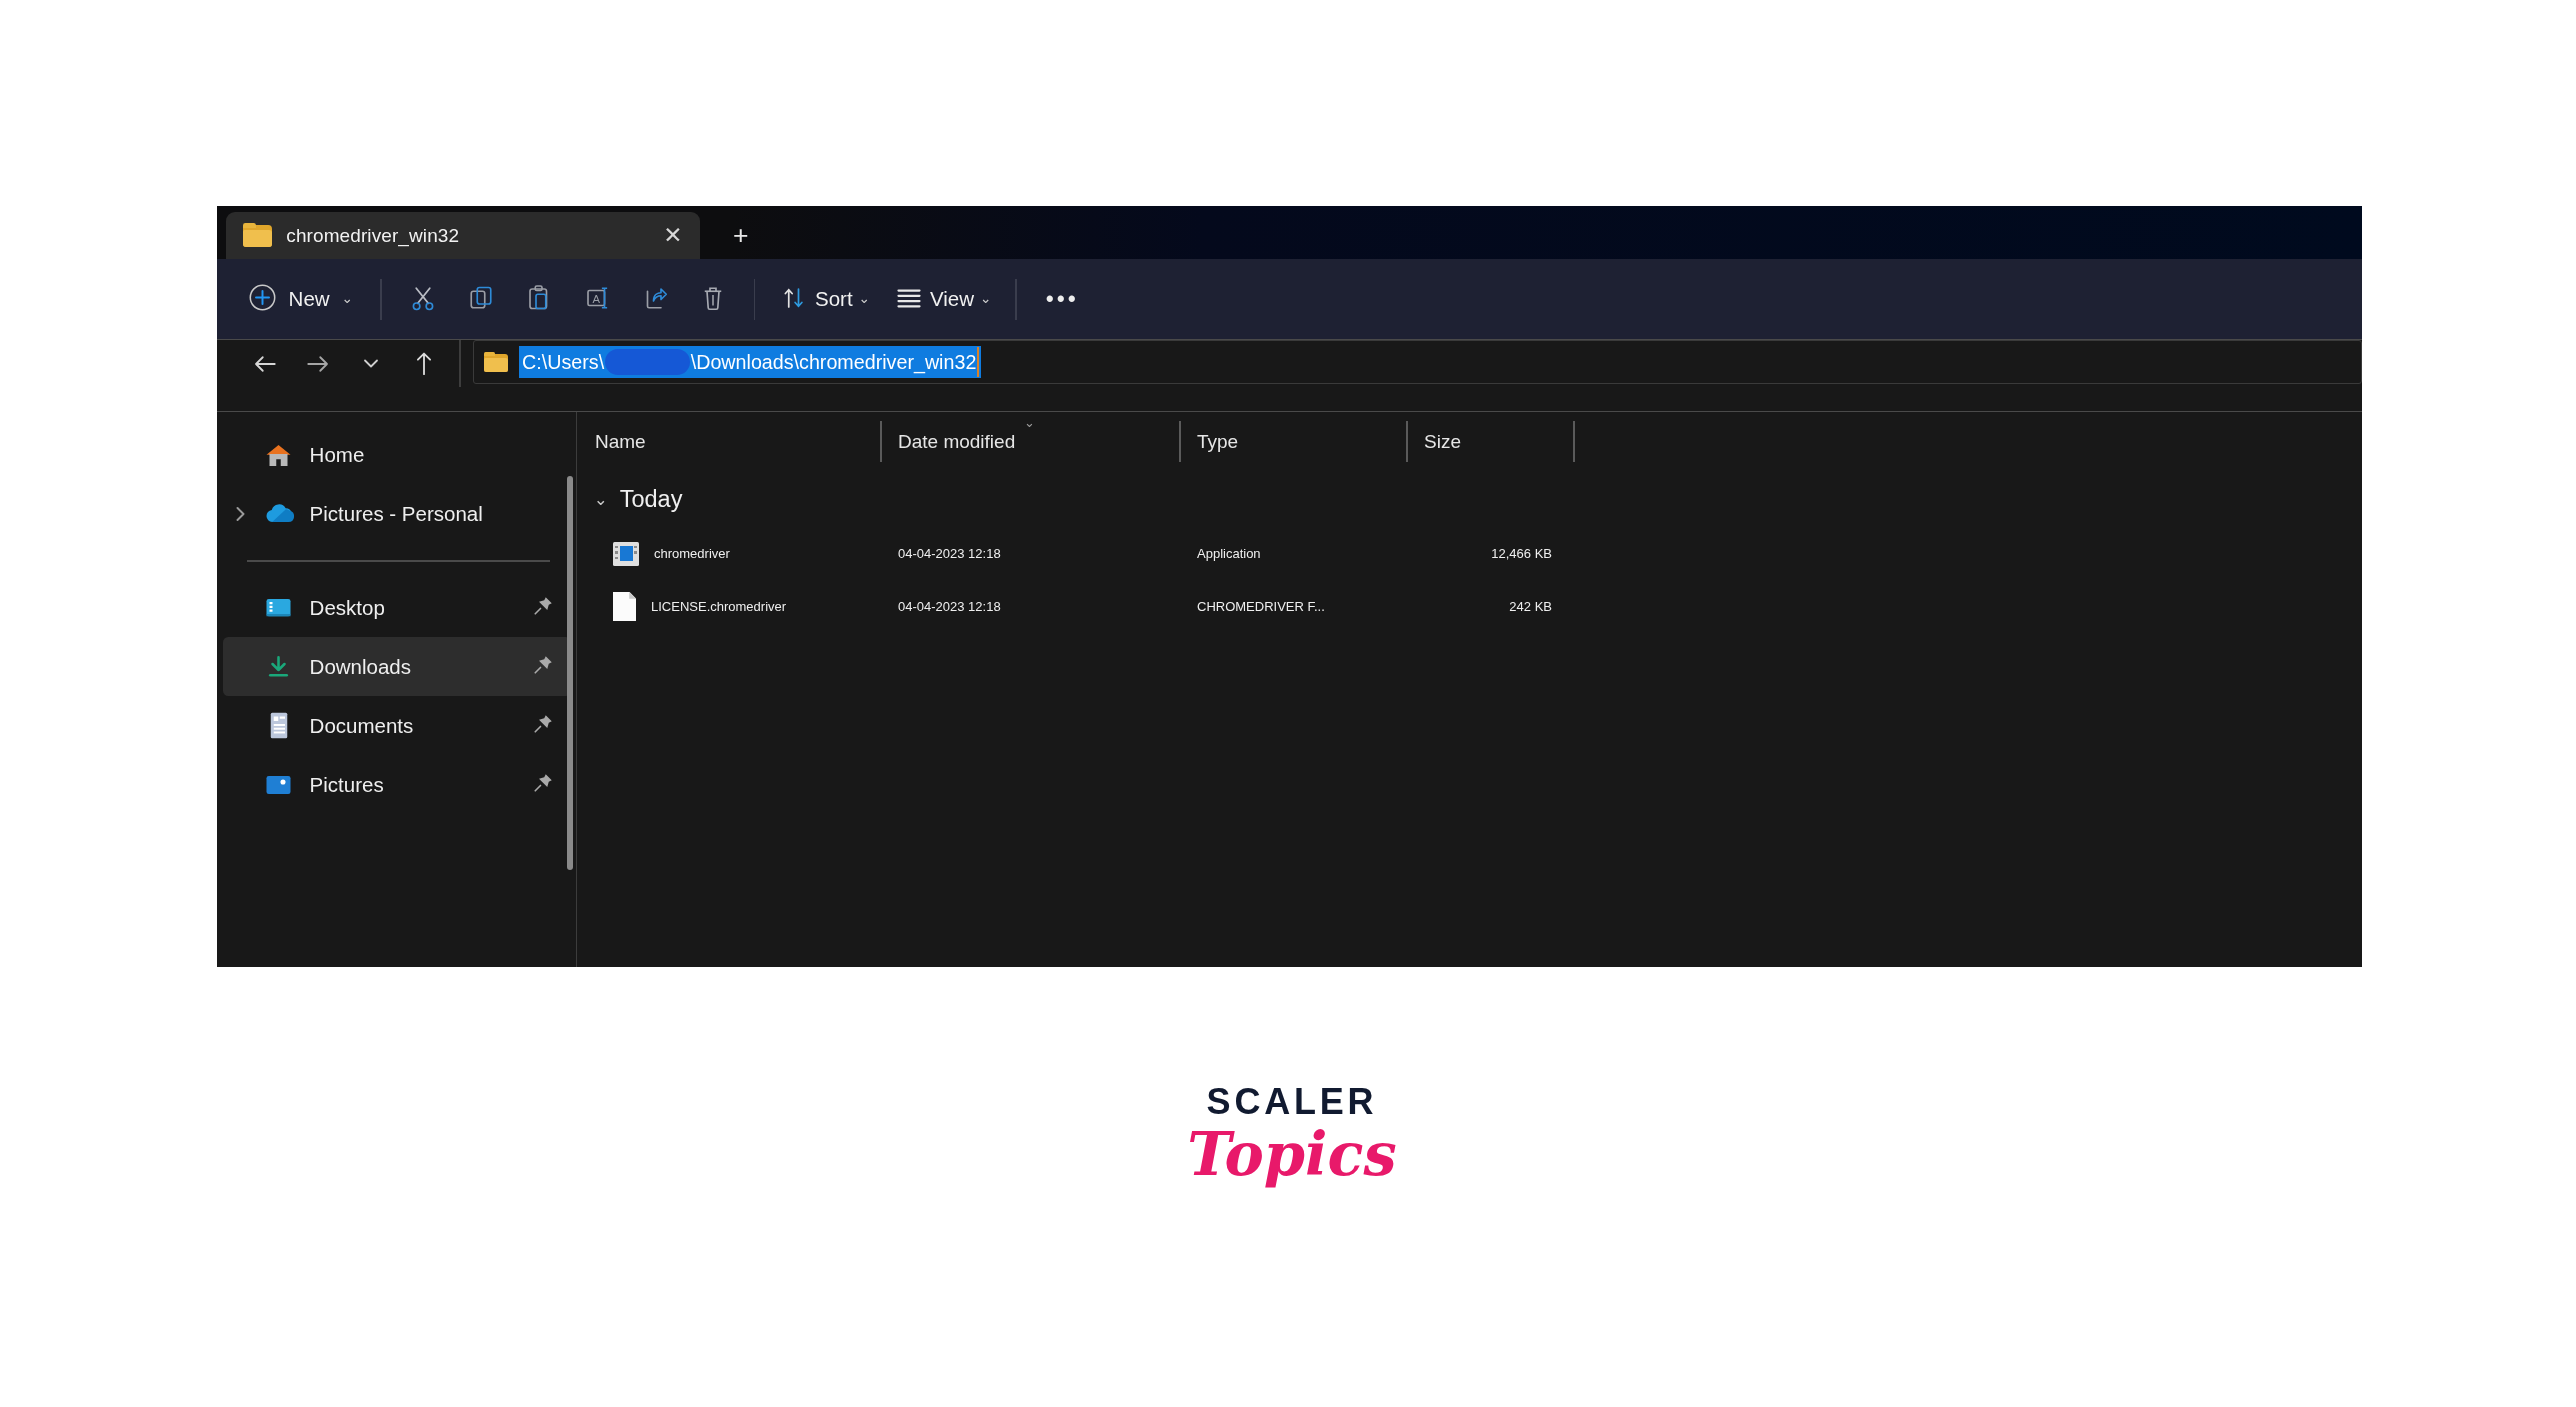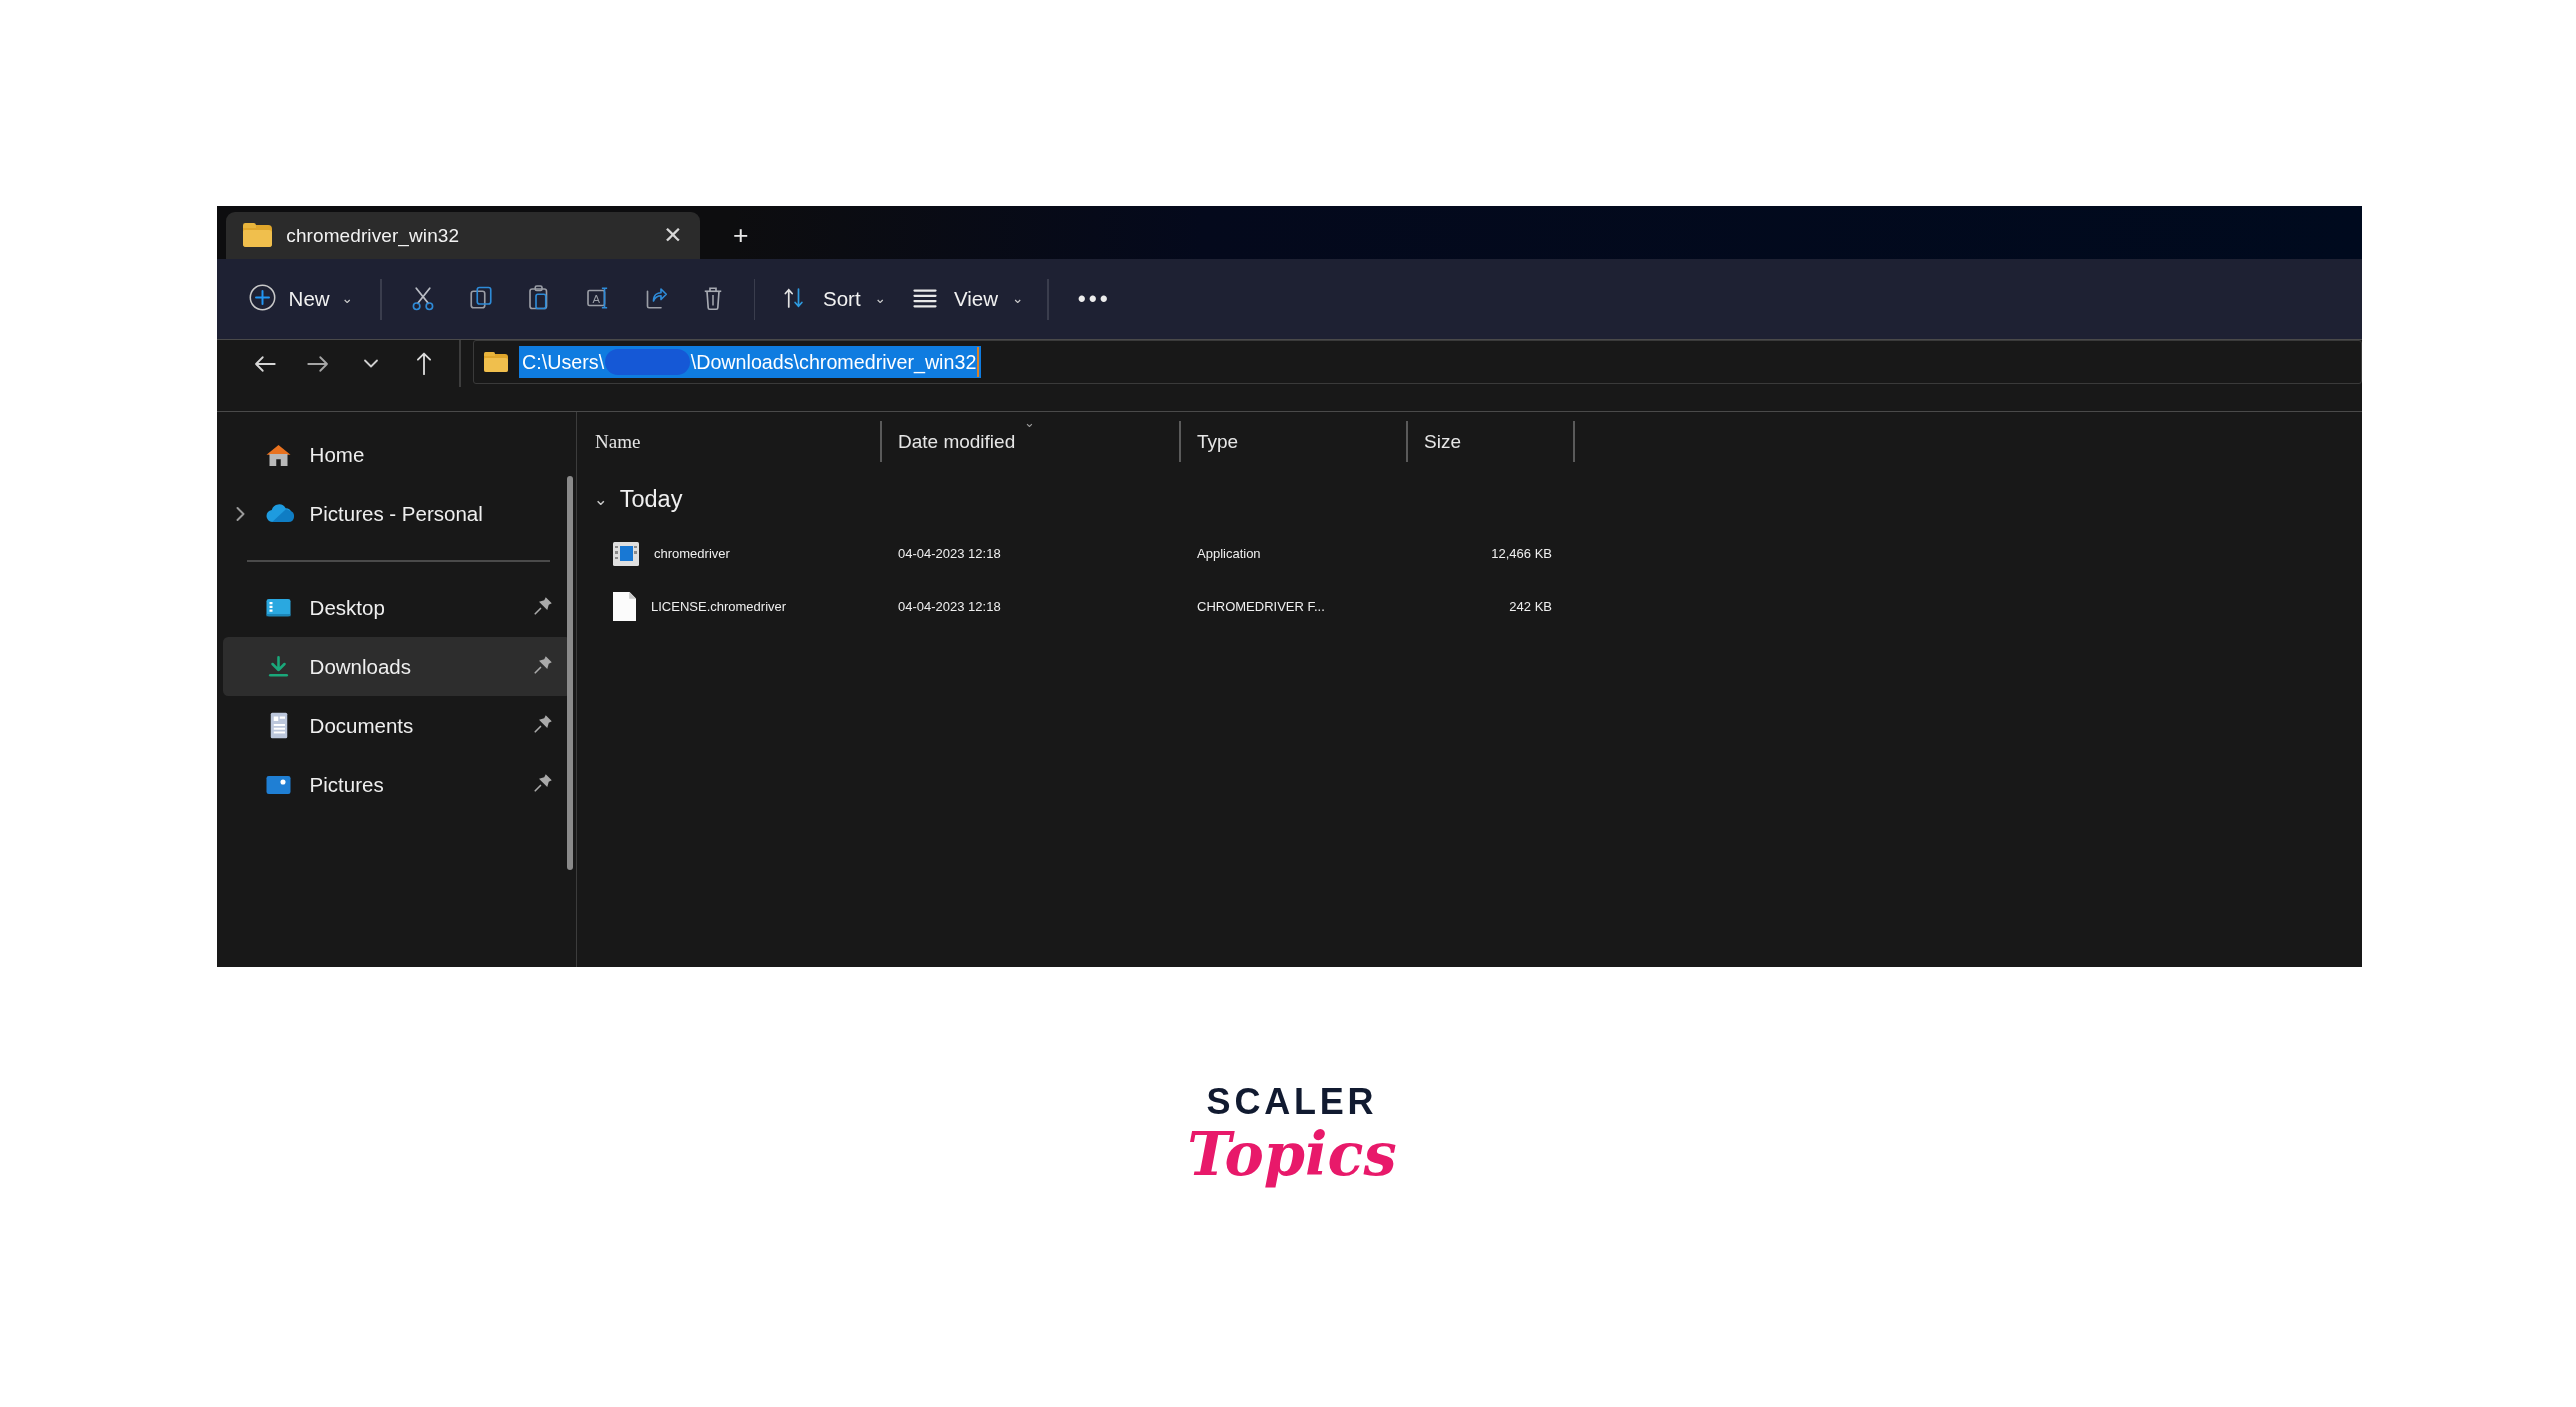--- a/index.html
+++ b/index.html
@@ -76,21 +76,21 @@
   }
   .tb-new { padding: 0 15px 0 10.6px; gap: 12px; }
   .tb-new .lbl { font-size: 20.5px; color: #f1f1f1; }
   .tb-icon-btn { width: 58px; }
   .tb-sep {
     width: 1.5px; height: 41px; background: #3a3d4d; margin: 0 12px;
     flex: 0 0 auto;
   }
   .chev { font-size: 13.6px; color: #cfcfcf; line-height: 1; }
   .tb-label { font-size: 20.5px; color: #f1f1f1; }
-  .tb-group { gap: 14px; padding: 0 12px; }
+  .tb-group { gap: 6px; padding: 0 12px; }
   .tb-dots { font-size: 23px; letter-spacing: 3px; color: #ededed; padding: 0 16.7px; }
 
   
   .addressrow {
     position: relative; height: 73px;
     background: #181818;
     display: flex; 
     border-top: 1.5px solid #4a4a4a;
     border-bottom: 1.5px solid #4a4a4a;
   }
@@ -166,21 +166,21 @@
     position: relative; height: 59px; display: flex; align-items: center;
     color: #e6e6e6; font-size: 19px;
   }
   .col { position: relative; height: 59px; display: flex; align-items: center; }
   .col .ctext { padding-left: 18px; white-space: nowrap; }
   .col-divider { position: absolute; left: 0; top: 9px; width: 1.5px; height: 41px; background: #5a5a5a; }
   .col-sortmark {
     position: absolute; left: 50%; top: 3px; transform: translateX(-50%);
     color: #9e9e9e; font-size: 13px;
   }
-  .col-name { width: 303px; font-family: Liberation Serif, serif; }
+  .col-name { width: 303px; }
   .col-date { width: 299px; }
   .col-type { width: 227px; }
   .col-size { width: 167px; }
   .col-extra { width: 106px; }
 
   .group-head {
     height: 56px; display: flex; align-items: center;
     color: #f0f0f0; font-size: 23.5px; padding-left: 16.7px;
   }
   .group-chev { color: #c9c9c9; font-size: 16.7px; margin-right: 12px; }

